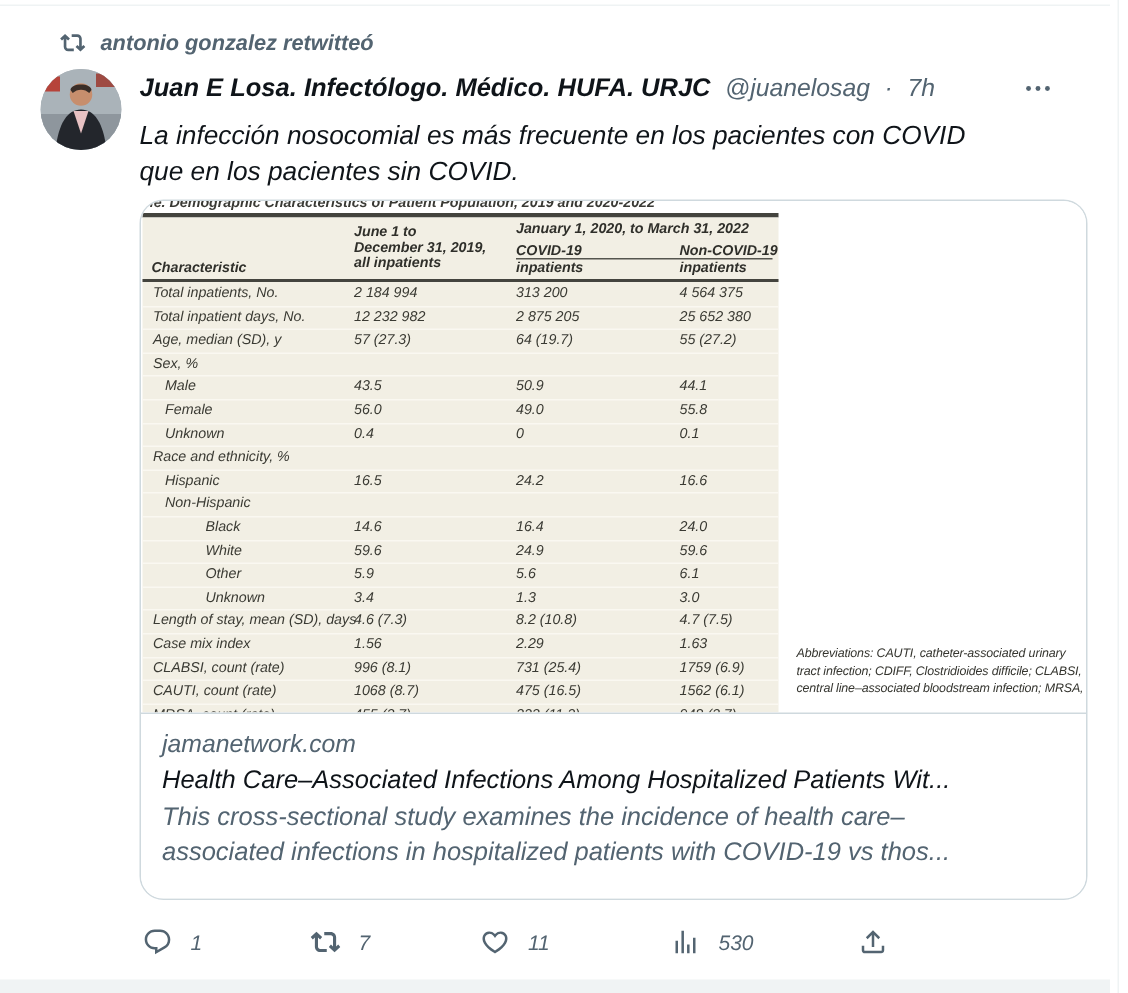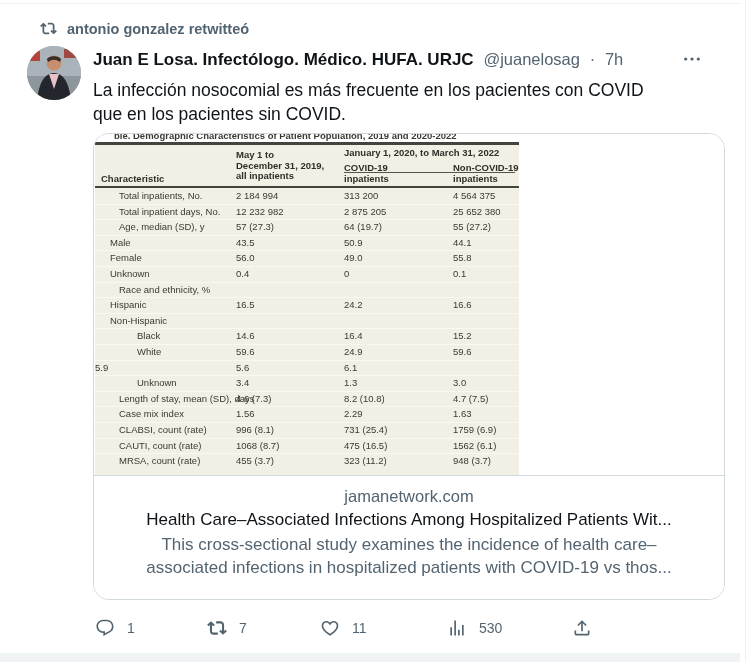--- a/index.html
+++ b/index.html
@@ -1,17 +1,17 @@
 <!DOCTYPE html>
 <html><head>
 <meta charset="utf-8">
 <style>
   html,body{margin:0;padding:0;background:#fff;}
   .page{position:relative;width:752px;height:662px;background:#fff;overflow:hidden;
-        font-family:"Liberation Sans",sans-serif;color:#0f1419;}
+        font-family:"Liberation Sans",sans-serif;color:#0f1419;font-style:italic;}
   .top-divider{position:absolute;left:0;top:3px;width:740px;height:1px;background:#eff3f4;}
   .right-edge{position:absolute;left:745px;top:0;width:1px;height:662px;background:#eff3f4;}
   .bottom-strip{position:absolute;left:0;top:653px;width:740px;height:9px;background:#f0f3f4;}
 
   .rt-banner{position:absolute;left:40px;top:20px;display:flex;align-items:center;gap:10px;
              color:#536471;font-weight:700;font-size:14.5px;}
   .rt-banner svg{width:17px;height:17px;fill:#536471;}
 
   .avatar{position:absolute;left:27px;top:46px;width:54px;height:54px;border-radius:50%;
           overflow:hidden;background:#aab3b9;}
@@ -24,48 +24,48 @@
   .more-btn{position:absolute;left:681px;top:50px;width:24px;height:20px;cursor:pointer;}
   .more-btn svg{width:22px;height:18px;fill:#536471;}
 
   .tweet-text{position:absolute;left:93px;top:78px;width:632px;font-size:17.5px;
               line-height:24px;color:#0f1419;}
 
   .card{position:absolute;left:93px;top:133px;width:632px;height:467px;box-sizing:border-box;
         border:1px solid #cfd9de;border-radius:16px;overflow:hidden;background:#fff;}
   .card-img{position:relative;width:630px;height:341px;background:#fff;overflow:hidden;}
 
-  .jama-title-clip{position:absolute;left:20px;top:0;width:421px;height:7px;overflow:hidden;}
+  .jama-title-clip{position:absolute;left:0;top:0;width:421px;height:7px;overflow:hidden;}
   .jama-title-clip span{position:absolute;left:0;top:-4px;font-size:9.5px;font-weight:700;
                         color:#3a3a35;white-space:nowrap;}
   .rule-thick{position:absolute;left:1px;top:8px;width:424px;height:3px;background:#44443e;}
   .cream{position:absolute;left:1px;top:11px;width:424px;height:330px;background:#f2efe4;}
   .spanner{position:absolute;left:249px;top:2px;width:171px;font-size:9.5px;font-weight:700;
            color:#2f2f2a;border-bottom:1.5px solid #55554e;padding-bottom:14px;white-space:nowrap;}
   .hc{position:absolute;font-size:9.5px;font-weight:700;color:#2f2f2a;line-height:10.5px;}
   .hc1{left:6px;top:29px;}
   .hc2{left:141px;top:5px;width:104px;}
   .hc3{left:249px;top:18px;width:90px;}
   .hc4{left:358px;top:18px;width:66px;}
   .rule-med{position:absolute;left:0;top:41px;width:424px;height:2px;background:#44443e;}
   .tbody{position:absolute;left:0;top:44px;width:424px;}
   .trow{display:grid;grid-template-columns:141px 108px 109px 1fr;height:14.6px;
         line-height:14.6px;font-size:9.5px;color:#3a3a33;border-top:1px solid #faf8f1;}
   .trow:first-child{border-top:none;}
   .tcell{white-space:nowrap;overflow:visible;}
-  .lab.ind0{padding-left:24px;}
+  .lab.ind0{padding-left:7px;}
   .lab.ind1{padding-left:15px;}
   .lab.ind2{padding-left:42px;}
 
   .abbrev{position:absolute;left:437px;top:296px;width:190px;font-size:8.3px;
           line-height:11.5px;color:#35352f;letter-spacing:-0.1px;}
   .abbrev div{white-space:nowrap;}
 
   .card-caption{position:absolute;left:0;top:341px;width:630px;height:124px;box-sizing:border-box;
-                border-top:1px solid #cfd9de;padding:9px 14px 0;background:#fff;text-align:center;}
+                border-top:1px solid #cfd9de;padding:9px 14px 0;background:#fff;}
   .domain{font-size:16.5px;color:#536471;line-height:22px;}
   .ctitle{font-size:17px;color:#0f1419;line-height:24px;margin-top:1px;white-space:nowrap;overflow:hidden;}
   .cdesc{font-size:17px;color:#536471;line-height:23px;margin-top:1px;}
   .cdesc div{white-space:nowrap;overflow:hidden;}
 
   .engagement{position:absolute;left:95px;top:618px;width:520px;height:26px;}
   .eg{position:absolute;top:0;display:flex;align-items:center;gap:12px;color:#536471;
       font-size:14px;cursor:pointer;}
   .eg svg{width:20px;height:20px;fill:#536471;}
 </style>
@@ -120,21 +120,21 @@
   <div class="card">
     <div class="card-img">
       <div class="jama-title-clip">
         <span>ble. Demographic Characteristics of Patient Population, 2019 and 2020-2022</span>
       </div>
       <div class="rule-thick"></div>
       <div class="cream">
         <div class="spanner">January 1, 2020, to March 31, 2022</div>
         <div class="hc hc1">Characteristic</div>
         <div class="hc hc2">
-          <div>May 1 to</div>
+          <div>June 1 to</div>
           <div>December 31, 2019,</div>
           <div>all inpatients</div>
         </div>
         <div class="hc hc3">
           <div>COVID-19</div>
           <div>inpatients</div>
         </div>
         <div class="hc hc4">
           <div>Non-COVID-19</div>
           <div>inpatients</div>
@@ -153,20 +153,26 @@
               <div class="tcell">2 875 205</div>
               <div class="tcell">25 652 380</div>
             </div>
             <div class="trow">
               <div class="tcell lab ind0">Age, median (SD), y</div>
               <div class="tcell">57 (27.3)</div>
               <div class="tcell">64 (19.7)</div>
               <div class="tcell">55 (27.2)</div>
             </div>
             <div class="trow">
+              <div class="tcell lab ind0">Sex, %</div>
+              <div class="tcell"></div>
+              <div class="tcell"></div>
+              <div class="tcell"></div>
+            </div>
+            <div class="trow">
               <div class="tcell lab ind1">Male</div>
               <div class="tcell">43.5</div>
               <div class="tcell">50.9</div>
               <div class="tcell">44.1</div>
             </div>
             <div class="trow">
               <div class="tcell lab ind1">Female</div>
               <div class="tcell">56.0</div>
               <div class="tcell">49.0</div>
               <div class="tcell">55.8</div>
@@ -192,29 +198,30 @@
             <div class="trow">
               <div class="tcell lab ind1">Non-Hispanic</div>
               <div class="tcell"></div>
               <div class="tcell"></div>
               <div class="tcell"></div>
             </div>
             <div class="trow">
               <div class="tcell lab ind2">Black</div>
               <div class="tcell">14.6</div>
               <div class="tcell">16.4</div>
-              <div class="tcell">15.2</div>
+              <div class="tcell">24.0</div>
             </div>
             <div class="trow">
               <div class="tcell lab ind2">White</div>
               <div class="tcell">59.6</div>
               <div class="tcell">24.9</div>
               <div class="tcell">59.6</div>
             </div>
             <div class="trow">
+              <div class="tcell lab ind2">Other</div>
               <div class="tcell">5.9</div>
               <div class="tcell">5.6</div>
               <div class="tcell">6.1</div>
             </div>
             <div class="trow">
               <div class="tcell lab ind2">Unknown</div>
               <div class="tcell">3.4</div>
               <div class="tcell">1.3</div>
               <div class="tcell">3.0</div>
             </div>
@@ -242,20 +249,25 @@
               <div class="tcell">475 (16.5)</div>
               <div class="tcell">1562 (6.1)</div>
             </div>
             <div class="trow">
               <div class="tcell lab ind0">MRSA, count (rate)</div>
               <div class="tcell">455 (3.7)</div>
               <div class="tcell">323 (11.2)</div>
               <div class="tcell">948 (3.7)</div>
             </div>
           </div>
+      </div>
+      <div class="abbrev">
+        <div>Abbreviations: CAUTI, catheter-associated urinary</div>
+        <div>tract infection; CDIFF, Clostridioides difficile; CLABSI,</div>
+        <div>central line–associated bloodstream infection; MRSA,</div>
       </div>
     </div>
     <div class="card-caption">
       <div class="domain">jamanetwork.com</div>
       <div class="ctitle">Health Care–Associated Infections Among Hospitalized Patients Wit...</div>
       <div class="cdesc">
         <div>This cross-sectional study examines the incidence of health care–</div>
         <div>associated infections in hospitalized patients with COVID-19 vs thos...</div>
       </div>
     </div>

